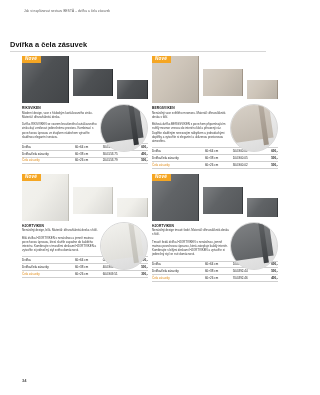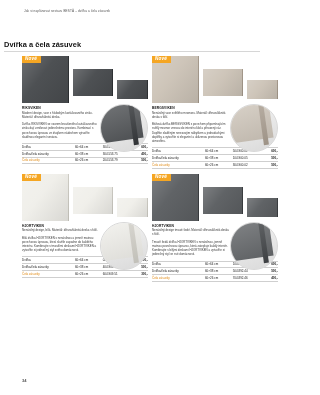--- a/index.html
+++ b/index.html
@@ -24,21 +24,21 @@
     top: 9px;
     font-size: 3.1px;
     letter-spacing: .12px;
     color: #555;
     white-space: nowrap;
   }
 
   
   .section-title-wrap {
     position: absolute;
-    left: 4px;
+    left: 10px;
     top: 40px;
     width: 256px;
   }
   .section-title {
     font-size: 7.4px;
     font-weight: bold;
     letter-spacing: .05px;
     color: #111;
     margin: 0 0 2px 0;
     white-space: nowrap;

